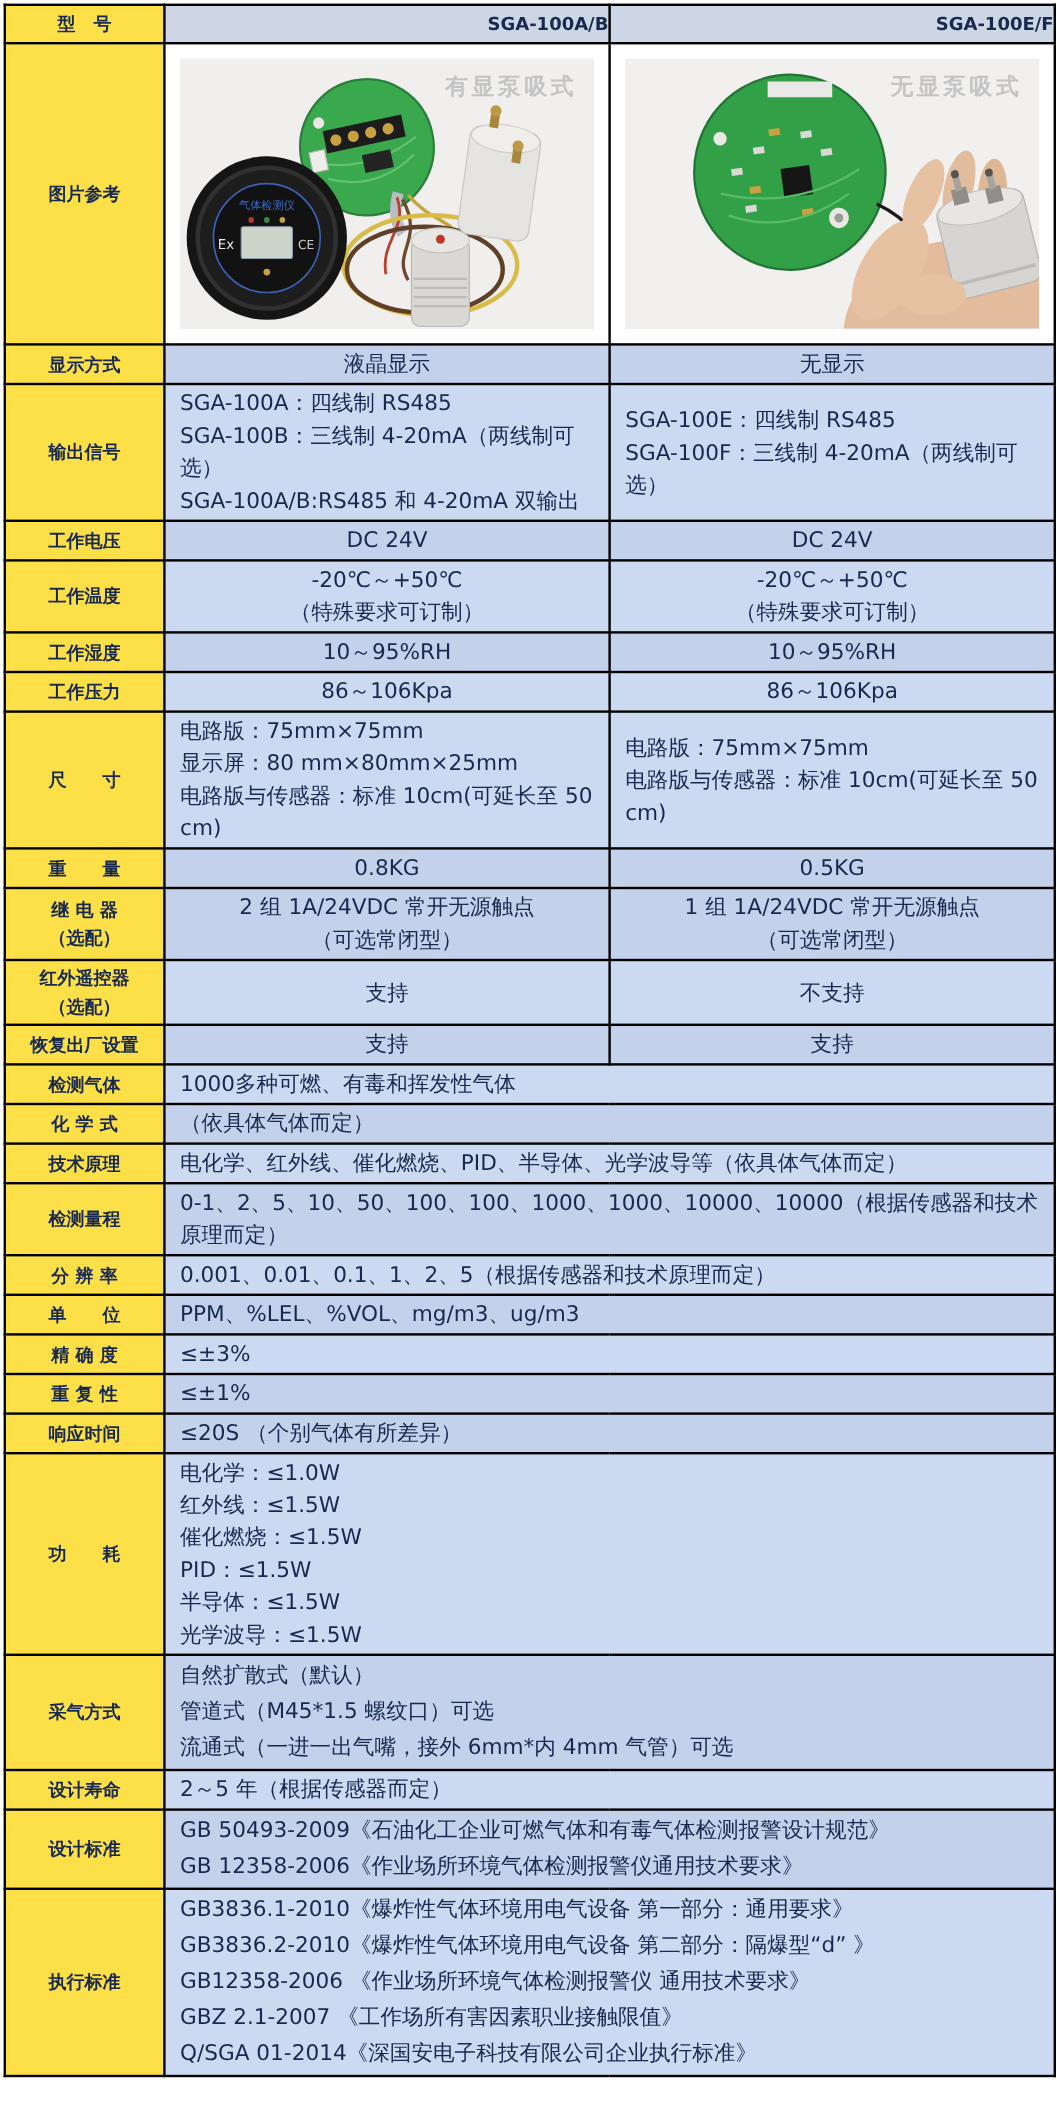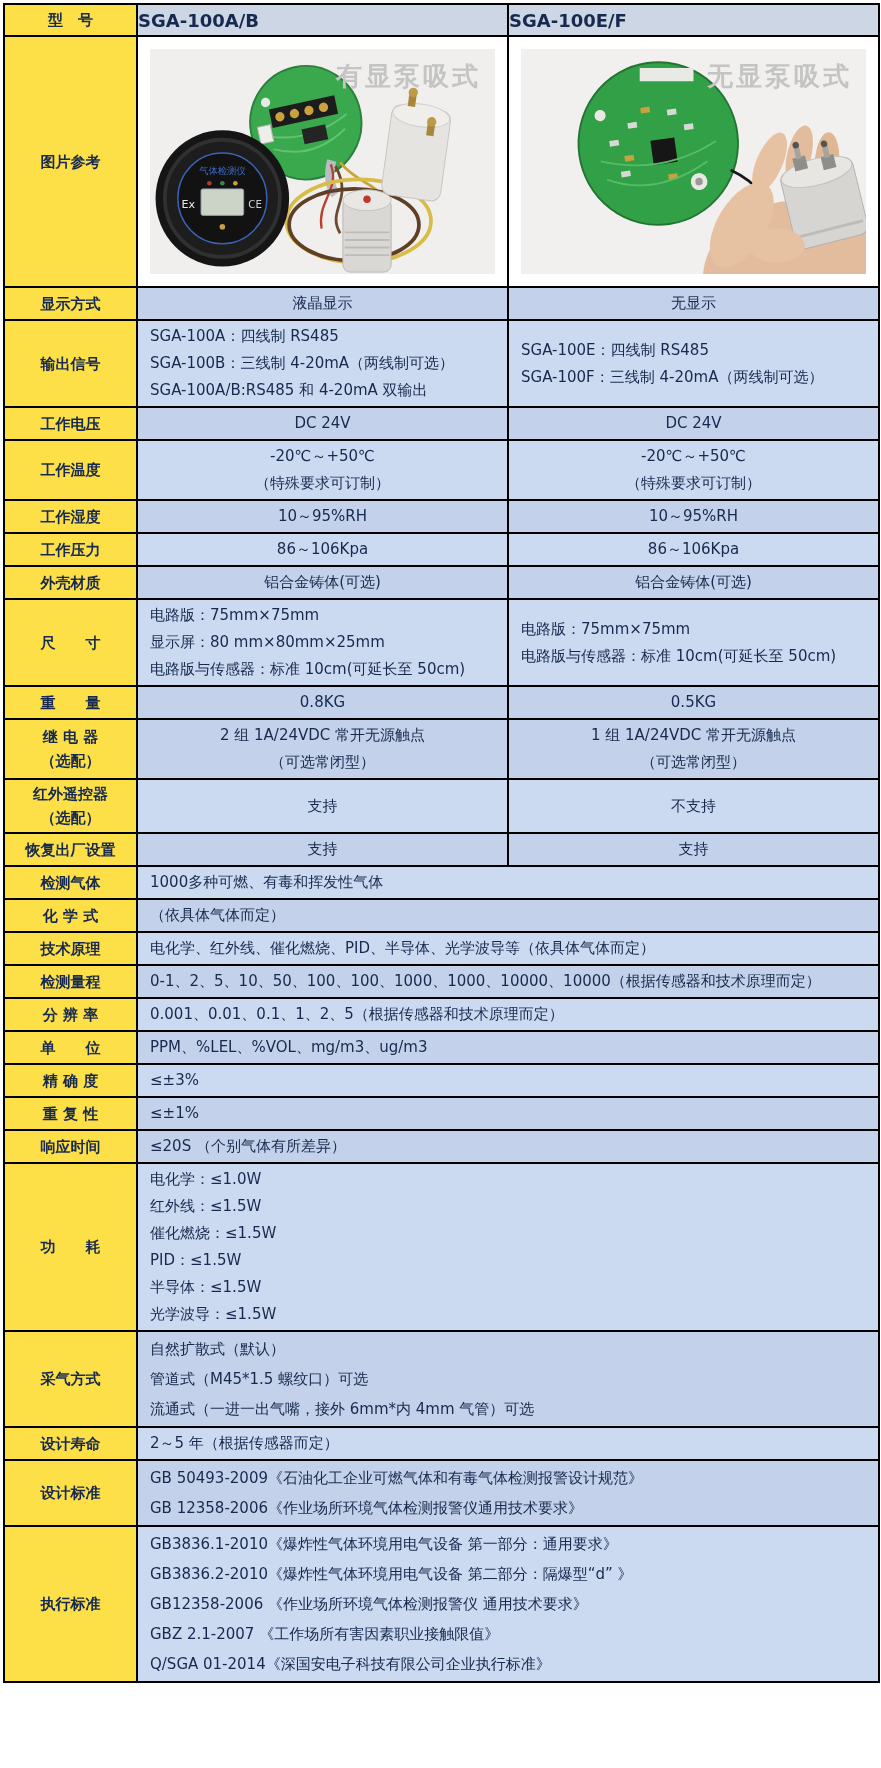--- a/index.html
+++ b/index.html
@@ -1,33 +1,33 @@
 <!DOCTYPE html>
 <html><head>
 <meta charset="utf-8">
 <style>
   html,body{margin:0;padding:0;background:#ffffff;}
   .page{width:881px;padding:3px;box-sizing:border-box;font-family:"DejaVu Sans","Liberation Sans",sans-serif;}
   table.spec{border-collapse:collapse;table-layout:fixed;width:875px;border:2px solid #000;}
   td{border:2px solid #000;color:#17294e;vertical-align:middle;padding:2px 0;word-break:break-all;}
   td.lab{background:#fde047;font-weight:bold;text-align:center;font-size:15px;line-height:24px;padding:2px 2px;}
-  td.hdr{background:#CDD6E5;font-weight:bold;text-align:left;font-size:18px;height:26px;}
-  td.val{font-size:15px;}
+  td.hdr{background:#CDD6E5;font-weight:bold;text-align:right;font-size:15px;height:26px;}
+  td.val{font-size:18px;}
   td.val .ln{line-height:27px;}
   td.align-left{text-align:left;padding-left:12px;padding-right:8px;}
   td.align-center{text-align:center;padding-left:4px;padding-right:4px;}
   td.shade-dark{background:#C3D2EA;}
   td.shade-light{background:#CCDAF1;}
   tr[data-name="spec-row-design-standard"] .ln,
   tr[data-name="spec-row-execution-standard"] .ln,
   tr[data-name="spec-row-sampling-method"] .ln{line-height:30px;}
   td.photo-td{background:#ffffff;padding:6px 12px;height:237px;}
   .photo{position:relative;height:225px;background:#F0EFED;overflow:hidden;}
   .photo svg{display:block;width:100%;height:100%;}
-  .watermark{position:absolute;top:10px;right:14px;font-size:26px;font-weight:bold;color:#C4C4C4;letter-spacing:3px;}
+  .watermark{position:absolute;top:10px;right:14px;font-size:19px;font-weight:bold;color:#C4C4C4;letter-spacing:3px;}
 </style>
 </head>
 <body>
 
 <div class="page" data-name="spec-sheet">
   <table class="spec" data-name="spec-table">
     <colgroup>
       <col style="width:133px">
         <col style="width:371px">
         <col style="width:371px">
@@ -223,31 +223,20 @@
           <td class="lab" data-name="row-label-working-pressure">
             <div>工作压力</div>
           </td>
           <td class="val shade-light align-center" data-name="row-value-working-pressure-left">
             <div class="ln">86～106Kpa</div>
           </td>
           <td class="val shade-light align-center" data-name="row-value-working-pressure-right">
             <div class="ln">86～106Kpa</div>
           </td>
         </tr>
-        <tr data-name="spec-row-shell-material">
-          <td class="lab" data-name="row-label-shell-material">
-            <div>外壳材质</div>
-          </td>
-          <td class="val shade-dark align-center" data-name="row-value-shell-material-left">
-            <div class="ln">铝合金铸体(可选)</div>
-          </td>
-          <td class="val shade-dark align-center" data-name="row-value-shell-material-right">
-            <div class="ln">铝合金铸体(可选)</div>
-          </td>
-        </tr>
         <tr data-name="spec-row-dimensions">
           <td class="lab" data-name="row-label-dimensions">
             <div>尺　　寸</div>
           </td>
           <td class="val shade-light align-left" data-name="row-value-dimensions-left">
             <div class="ln">电路版：75mm×75mm</div>
             <div class="ln">显示屏：80 mm×80mm×25mm</div>
             <div class="ln">电路版与传感器：标准 10cm(可延长至 50cm)</div>
           </td>
           <td class="val shade-light align-left" data-name="row-value-dimensions-right">

